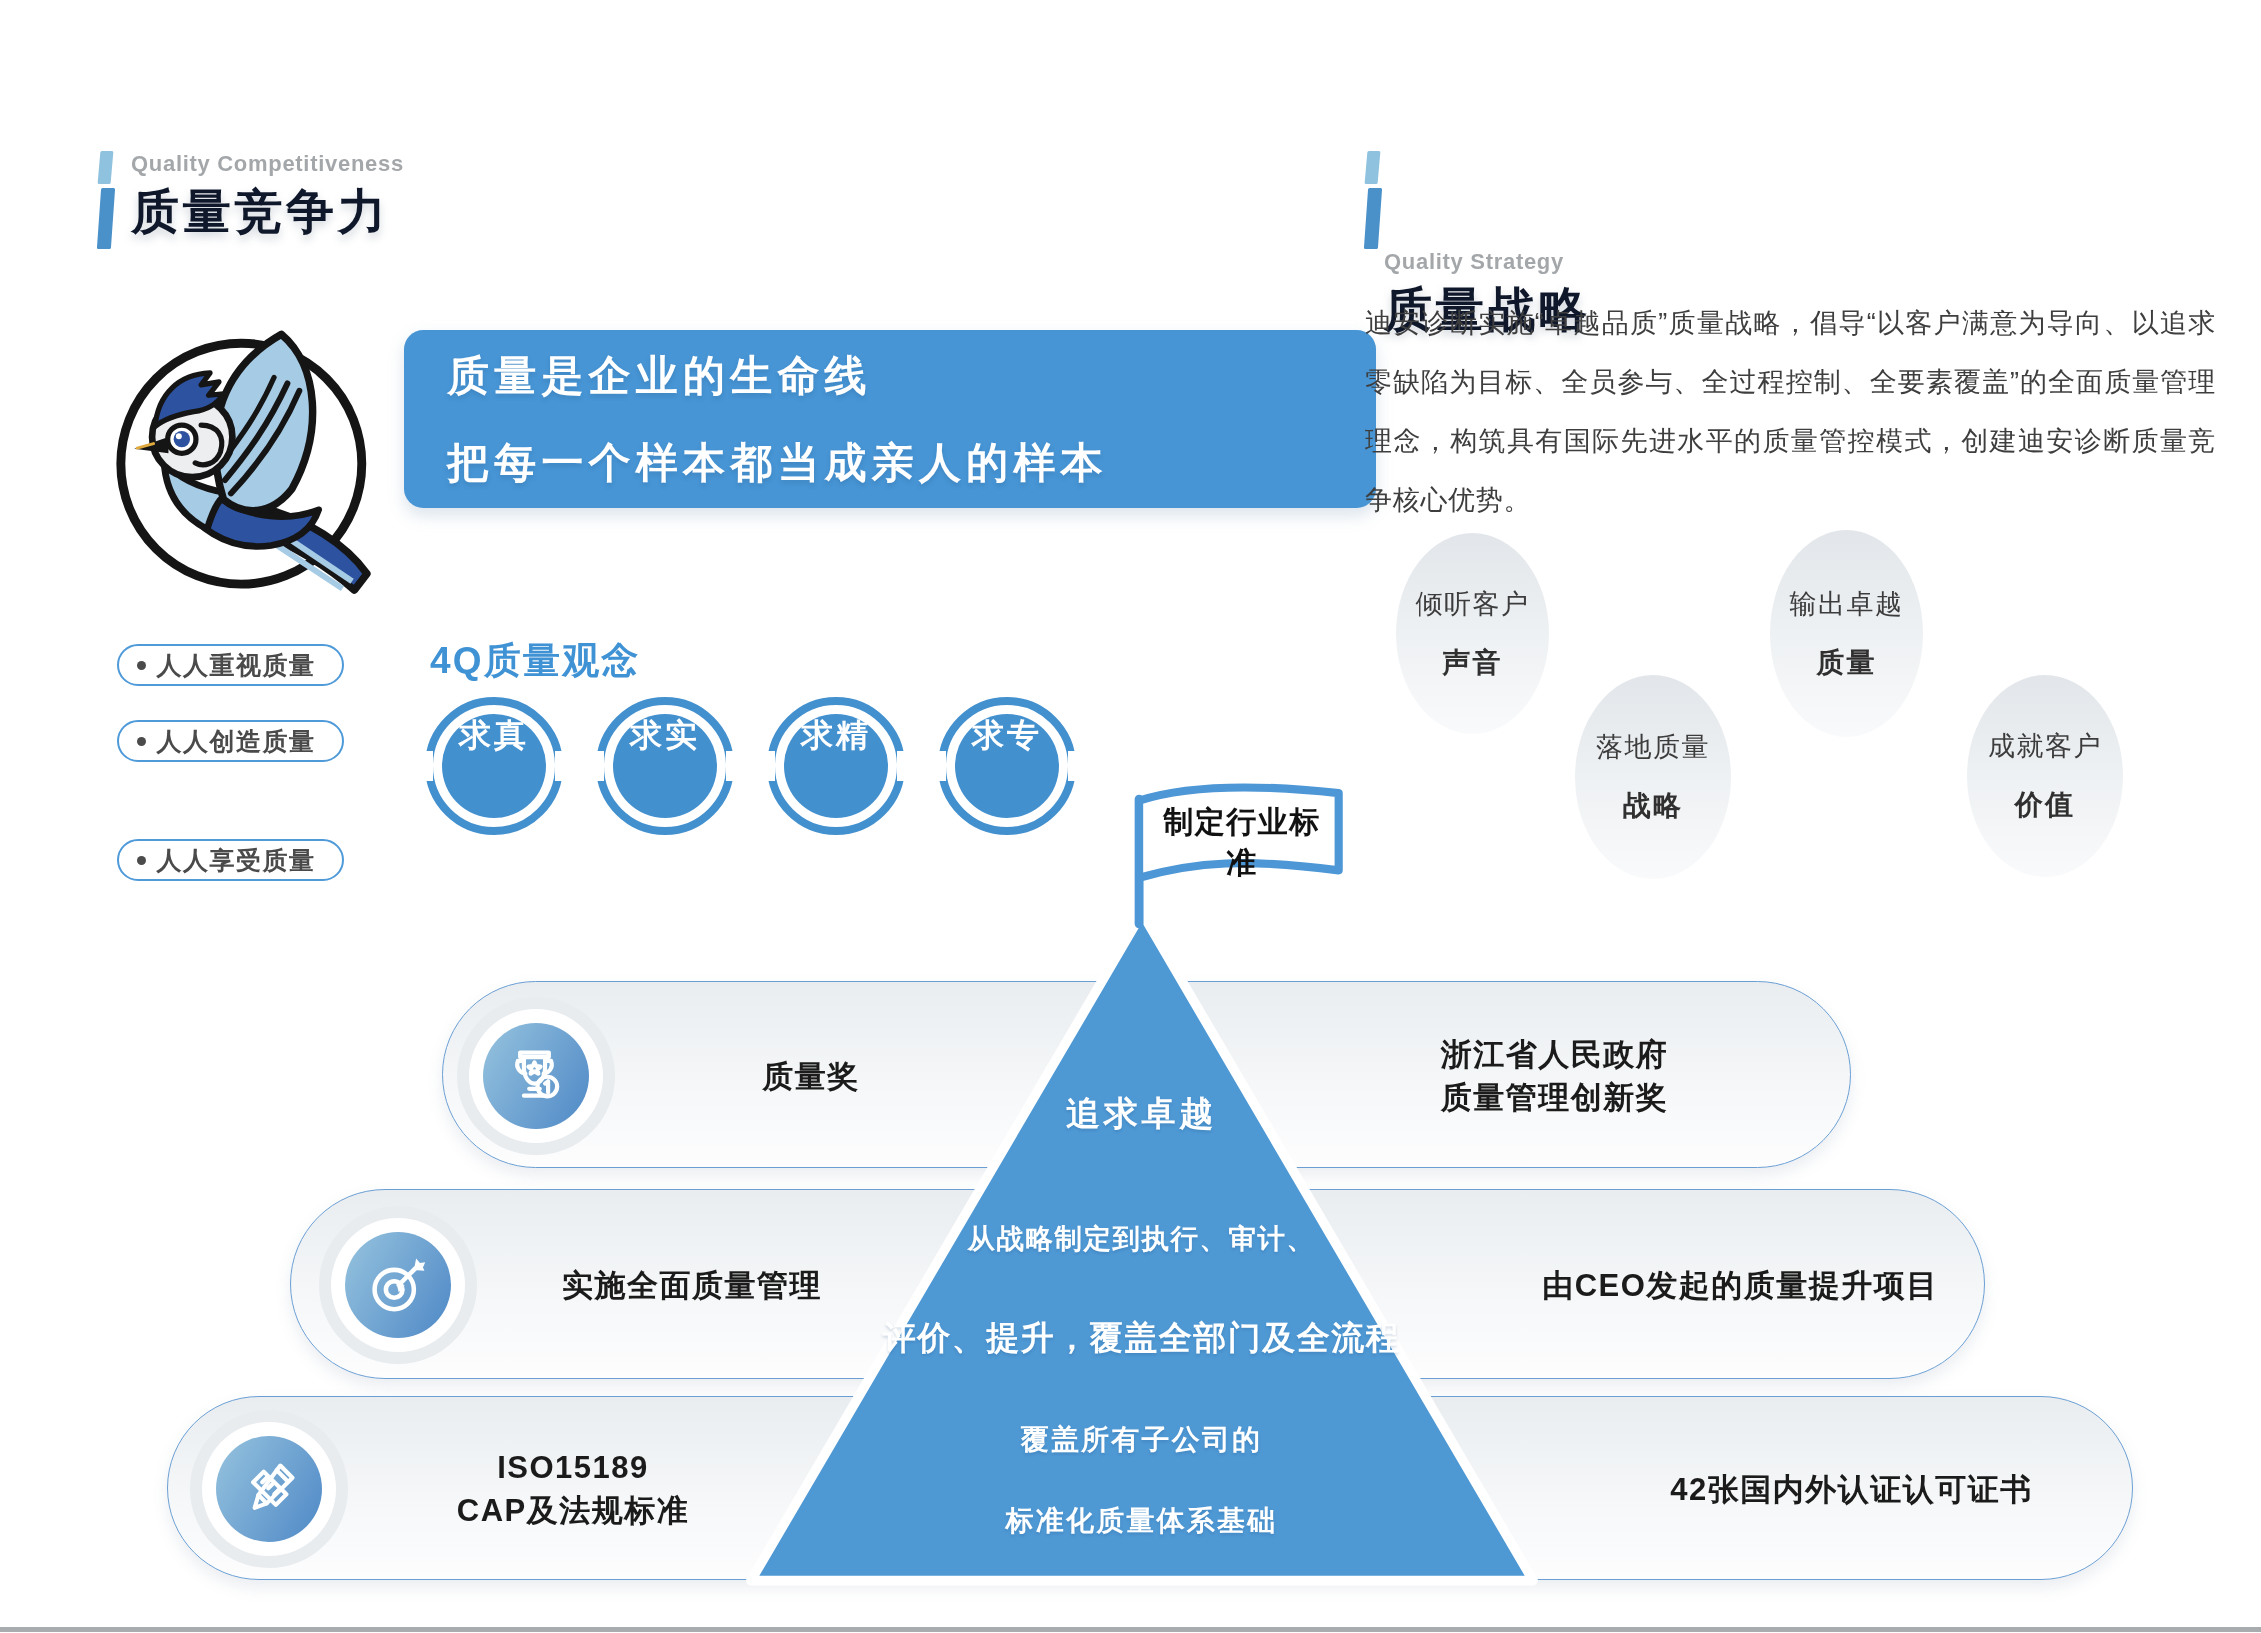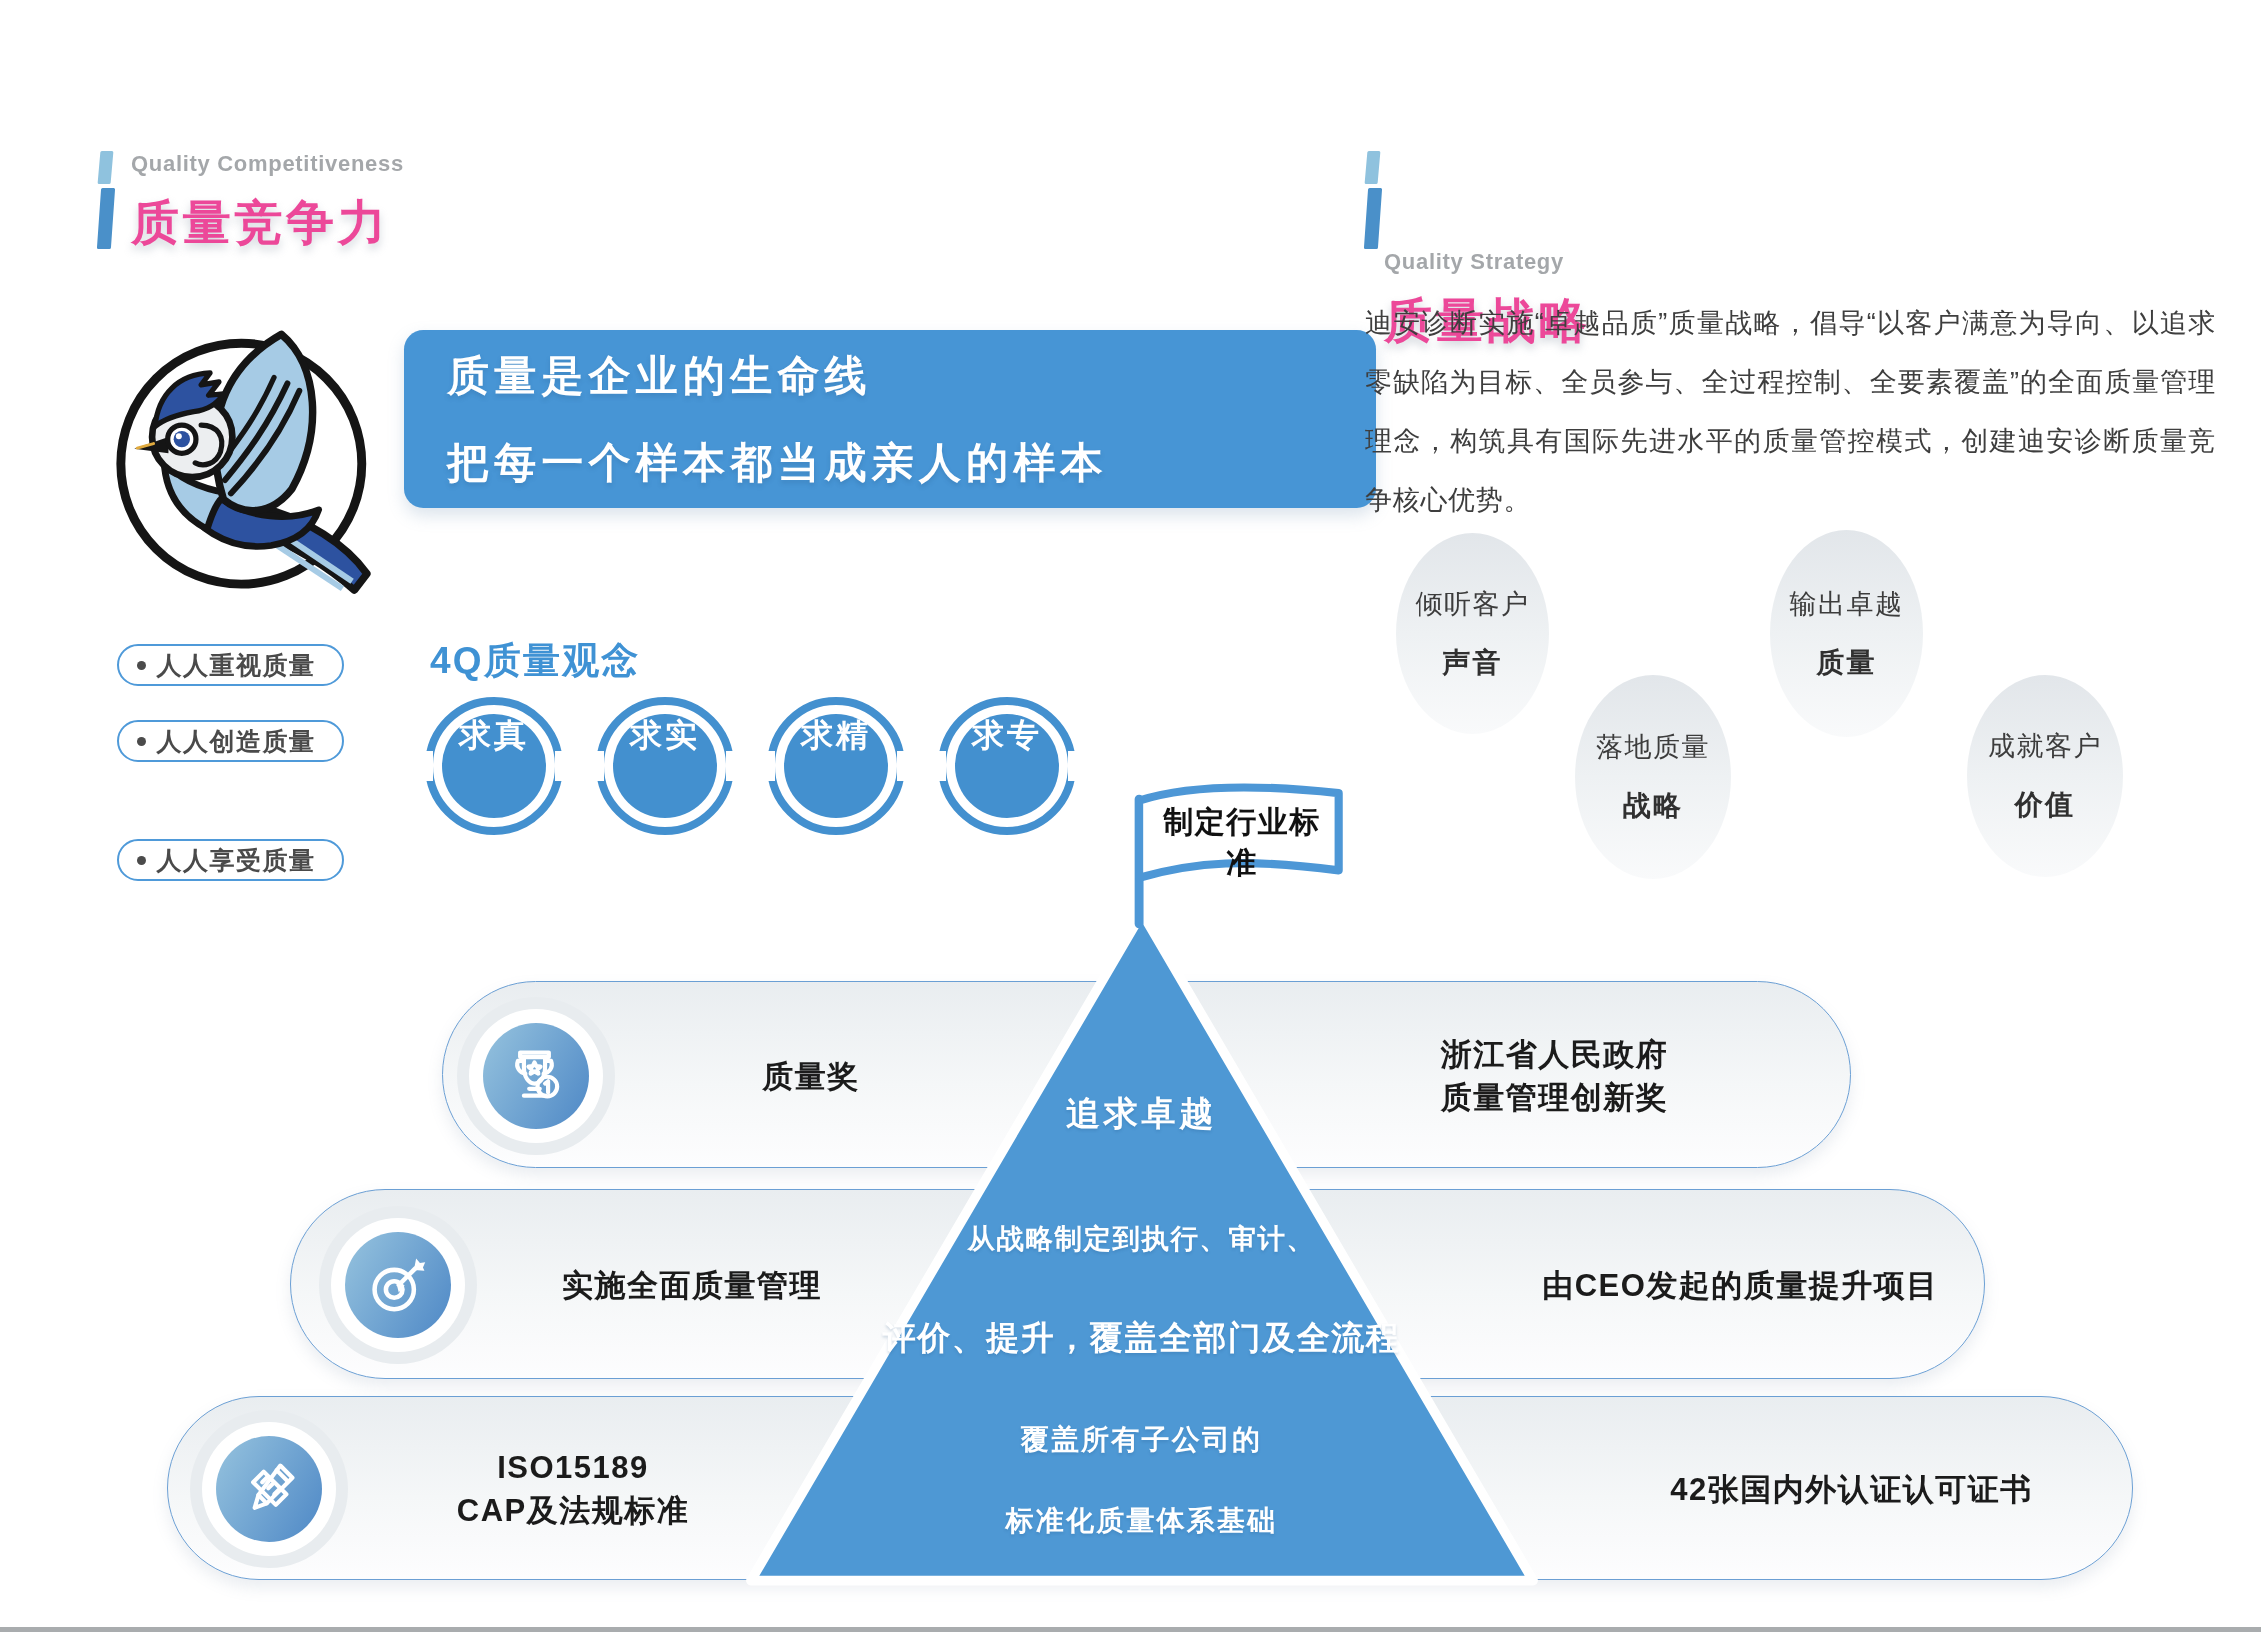--- a/index.html
+++ b/index.html
@@ -6,21 +6,21 @@
   #canvas{
     position:relative;width:2261px;height:1634px;overflow:hidden;background:#ffffff;
     font-family:"Liberation Sans","DejaVu Sans",sans-serif;color:#333;
   }
   .abs{position:absolute;}
 
   
   .hdr-accent-top{width:12.6px;height:33px;background:#8fc2de;border-radius:1.5px;transform:skewX(-5deg);}
   .hdr-accent-bot{width:14px;height:61px;background:#4a90c9;border-radius:1.5px;transform:skewX(-4deg);margin-top:3.7px;}
   .hdr-en{font-size:22px;font-weight:700;color:#a4a7aa;letter-spacing:0.7px;}
-  .hdr-zh{font-size:48px;font-weight:900;color:#ec4899;letter-spacing:3.7px;margin-top:14px;
+  .hdr-zh{font-size:48px;font-weight:900;color:#0f172a;letter-spacing:3.7px;margin-top:3px;
           text-shadow:0 5.2px 9px rgba(150,162,176,.45);}
 
   
   .banner{
     background:#4795d5;border-radius:19.3px;display:flex;flex-direction:column;justify-content:center;
     gap:31px;padding-left:43px;box-shadow:0 7.4px 16.4px rgba(120,150,185,.25);
   }
   .banner span{font-size:42px;font-weight:800;color:#ffffff;letter-spacing:5.2px;
                text-shadow:0 3px 4.5px rgba(40,90,140,.25);}
 

